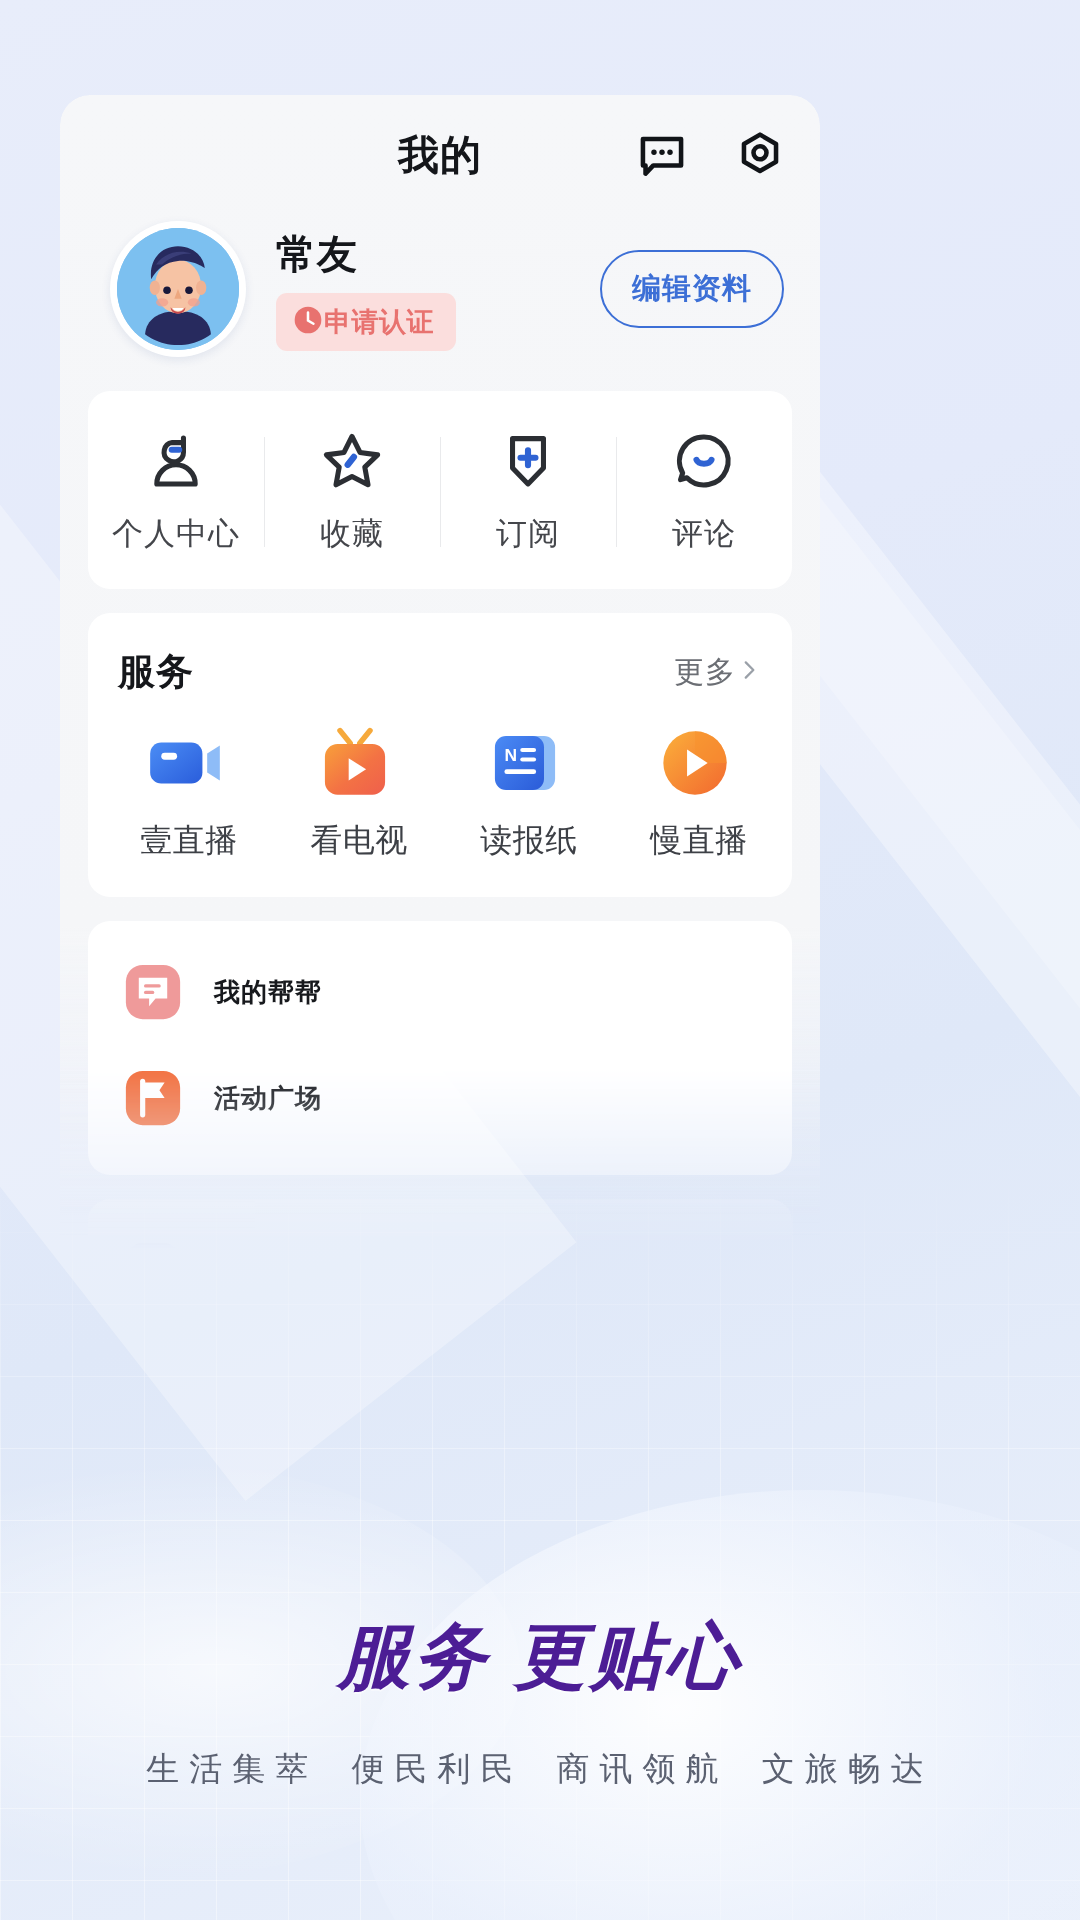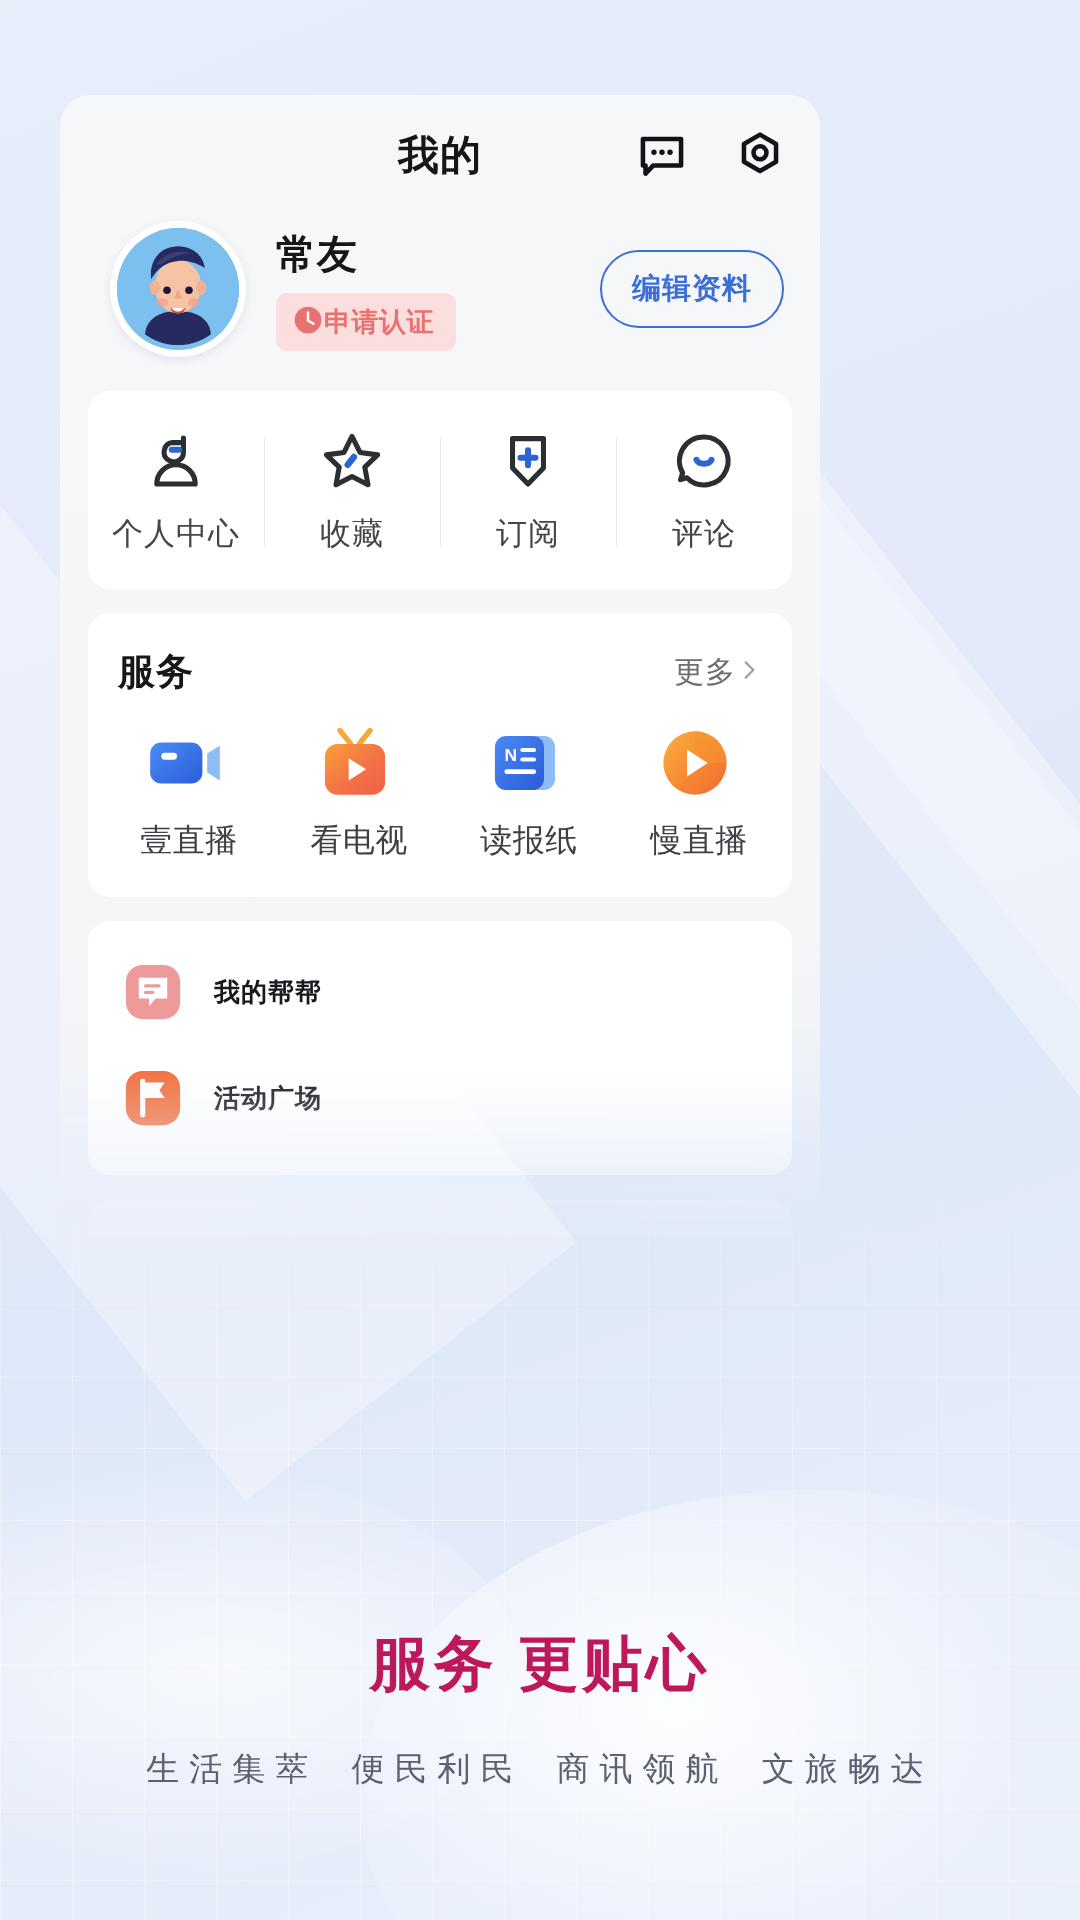--- a/index.html
+++ b/index.html
@@ -113,21 +113,21 @@
   .menu-row { display:flex; align-items:center; gap:30px; padding:22px 34px; cursor:pointer; }
   .menu-ico { width:62px; height:62px; flex:0 0 auto; display:block; }
   .menu-label { font-size:26px; font-weight:bold; color:#17191d; letter-spacing:1px; }
 
   
   .card-faded { opacity:.45; }
 
   
   .footer { position:absolute; left:0; right:0; bottom:128px; text-align:center; }
   .footer-title {
-    font-size:60px; font-weight:bold; color:#be185d;
+    font-size:72px; font-weight:bold; font-style:italic; color:#4c1d95;
     letter-spacing:4px; line-height:1.05;
     text-shadow:0 2px 0 rgba(255,255,255,.5);
   }
   .footer-sub {
     margin-top:52px; font-size:33px; color:#5b6171;
     letter-spacing:10px; word-spacing:14px;
   }
 </style>
 </head>
 <body>

